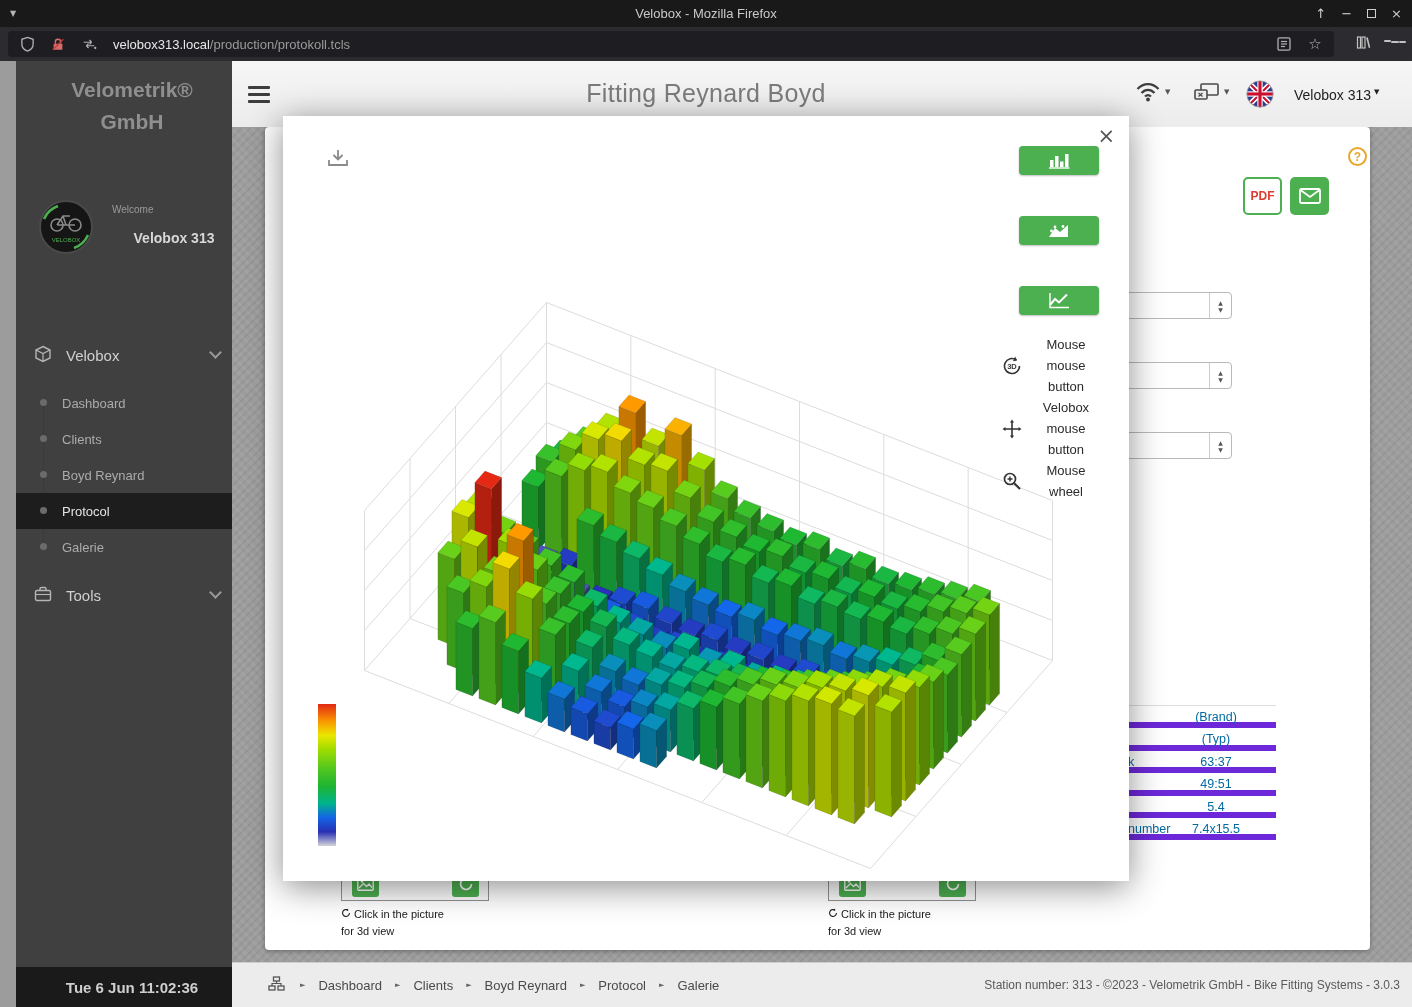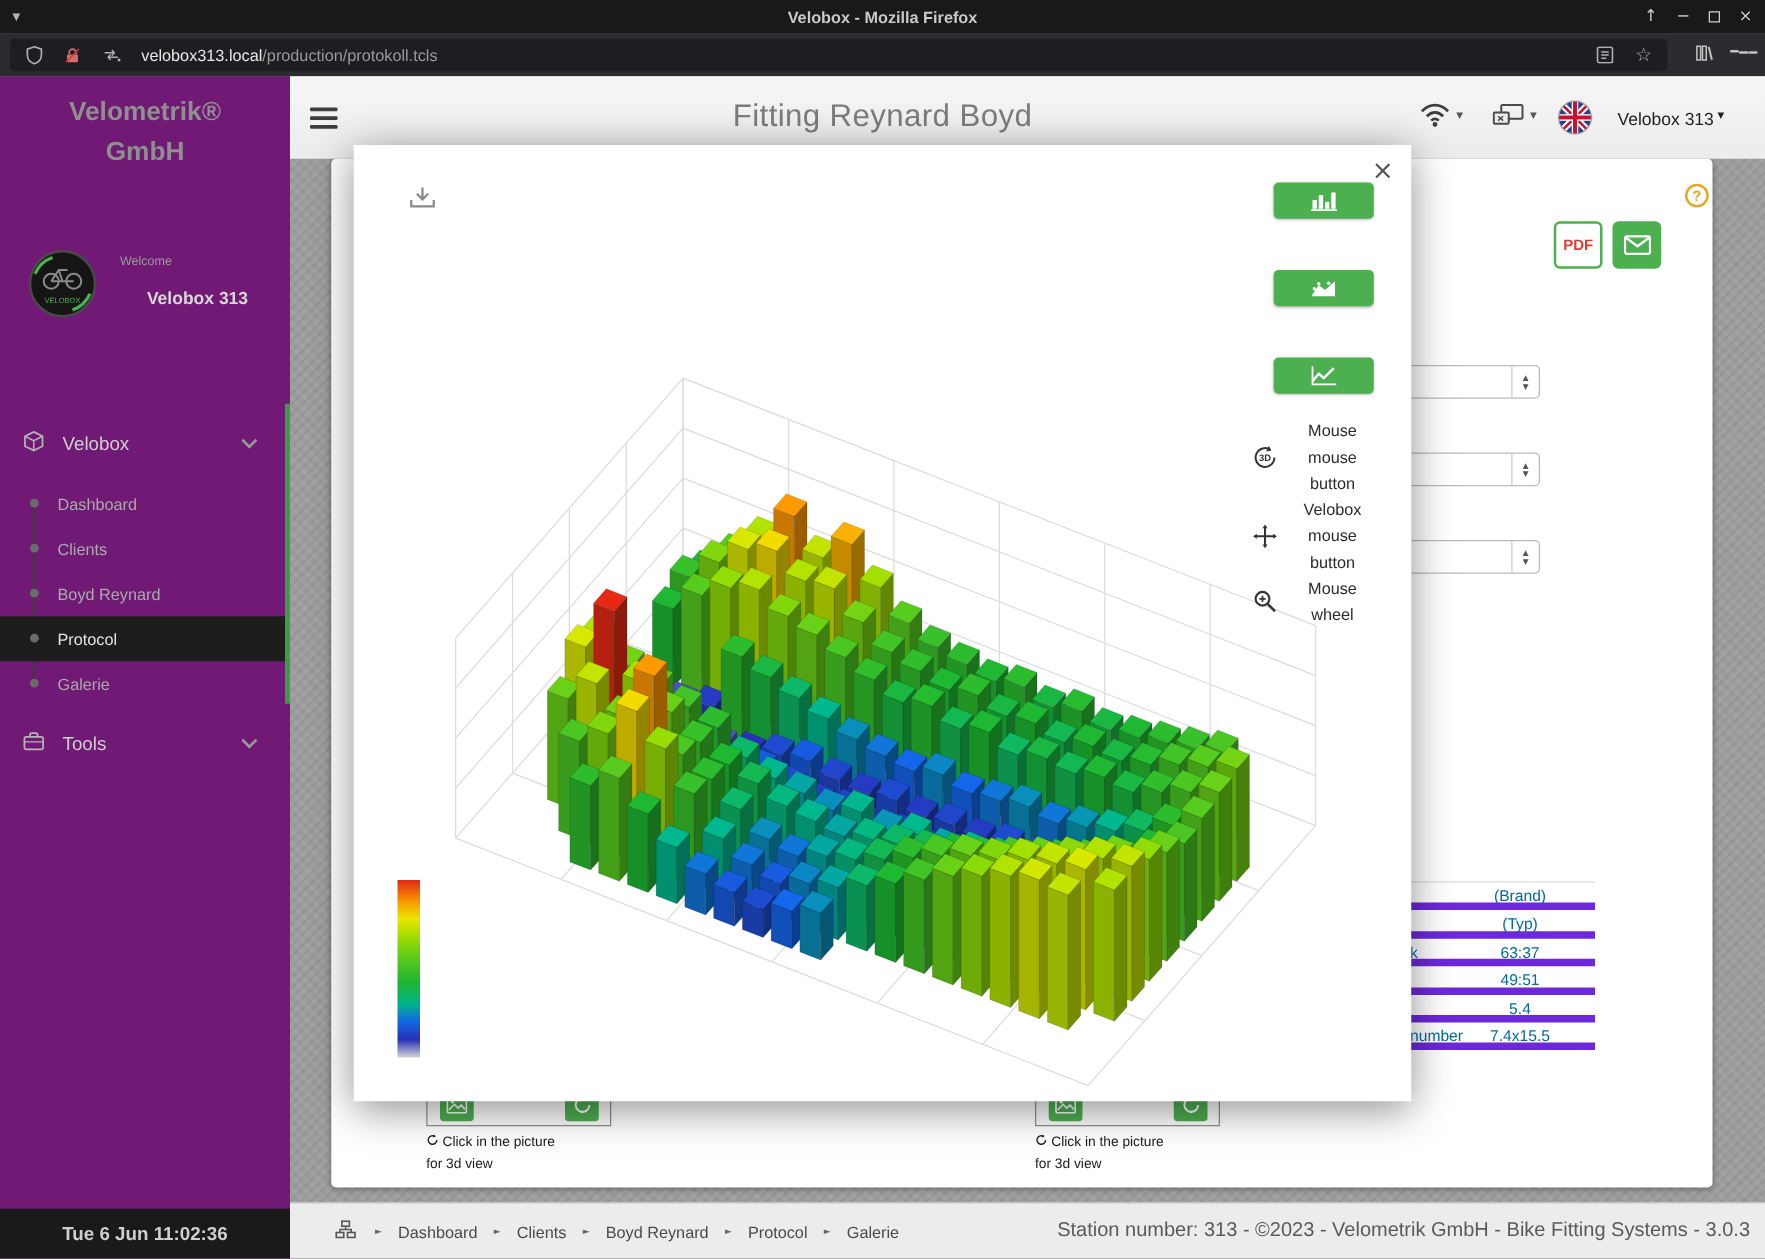--- a/index.html
+++ b/index.html
@@ -2,34 +2,34 @@
 <html><head>
 <meta charset="utf-8">
 <style>
   *{margin:0;padding:0;box-sizing:border-box}
   body{font-family:"Liberation Sans",sans-serif;background:#444}
   .glyph{font-family:"DejaVu Sans",sans-serif}
   .screen{position:relative;width:1412px;height:1007px;overflow:hidden;background:#9c9c9c}
   
   .titlebar{position:absolute;left:0;top:0;width:1412px;height:27px;background:#191919;display:flex;align-items:center}
   .tb-caret{position:absolute;left:10px;font-size:8px;color:#b5b5b5;z-index:2;cursor:pointer}
-  .tb-title{position:absolute;left:0;right:0;text-align:center;font-size:13px;font-weight:bold;color:#c9c9c9}
+  .tb-title{position:absolute;left:0;right:0;text-align:center;font-size:13px;font-weight:normal;color:#c9c9c9}
   .tb-controls{position:absolute;right:10px;display:flex;gap:15px;align-items:center;font-size:13px;color:#cfcfcf;z-index:2}
   .tb-controls>span{cursor:pointer}
   .maxbox{width:9px;height:9px;border:1.5px solid #cfcfcf;display:inline-block}
   
   .urlbar{position:absolute;left:0;top:27px;width:1412px;height:34px;background:#2b2b30}
   .urlfield{position:absolute;left:8px;top:4px;width:1326px;height:26px;background:#1e1e22;border-radius:4px;display:flex;align-items:center;padding:0 8px;gap:9px}
   .urltext{font-size:13px;color:#e8e8e8;margin-left:4px;flex:1;white-space:nowrap;overflow:hidden}
   .urltext .path{color:#9a9a9a}
   .ubtn{display:flex;align-items:center;justify-content:center;width:22px;height:22px;cursor:pointer;color:#b9b9b9}
   .outerbtns{position:absolute;right:6px;top:4px;display:flex;gap:10px;align-items:center}
   .hamb span{display:block;width:18px;height:2px;background:#c3c3c3;margin:3px 0;border-radius:1px}
   
-  .sidebar{position:absolute;left:0;top:61px;width:232px;height:946px;background:#701a75;color:#b9b9b9}
+  .sidebar{position:absolute;left:16px;top:61px;width:232px;height:946px;background:#404040;color:#b9b9b9}
   .brand{margin-top:13px;text-align:center;font-size:21px;font-weight:bold;color:#8f8f8f;line-height:32px}
   .profile{position:absolute;left:0;top:135px;width:232px;height:120px}
   .logo{position:absolute;left:22px;top:3px}
   .welcome{position:absolute;left:96px;top:8px;width:124px;text-align:left;font-size:10px;color:#9a9a9a}
   .sbuser{position:absolute;left:96px;top:34px;width:124px;text-align:center;font-size:14px;font-weight:bold;color:#d8d8d8}
   .navheader{position:absolute;left:0;width:232px;height:44px;display:flex;align-items:center;padding-left:18px;gap:14px;font-size:15px;color:#cfcfcf;cursor:pointer}
   .chev{width:9px;height:9px;border-left:2px solid #9a9a9a;border-bottom:2px solid #9a9a9a;transform:rotate(-45deg);position:absolute;right:28px;top:15px}
   .navitem{position:absolute;left:0;width:232px;height:36px;display:flex;align-items:center;padding-left:46px;font-size:13px;color:#ababab;cursor:pointer}
   .navitem.active{background:#1d1d1d;color:#e3e3e3}
   .dot{position:absolute;left:24px;top:14px;width:7px;height:7px;border-radius:50%;background:#6b6b6b}
@@ -61,21 +61,21 @@
   .tlabel{position:absolute;left:88px;top:4px}
   .tvalue{position:absolute;left:116px;width:120px;top:4px;text-align:center}
   .pwidget{position:absolute;top:716px;width:148px}
   .pbox{height:58px;background:#fdfdfd;border:1px solid #919191;position:relative;cursor:pointer}
   .gicon{position:absolute;top:26px;width:27px;height:27px;background:#4caf50;border-radius:3px;display:flex;align-items:center;justify-content:center;cursor:pointer}
   .pcap{margin-top:5px;font-size:11px;color:#1a1a1a;line-height:17px}
   
   .footer{position:absolute;left:232px;top:962px;width:1180px;height:45px;background:#ececec;border-top:1px solid #cfcfcf;display:flex;align-items:center;font-size:13px;color:#4a4a4a;z-index:1}
   .bc-sep{font-size:7px;color:#666;margin:0 13px}
   .bc-item{cursor:pointer}
-  .station{position:absolute;right:12px;font-size:16px;color:#5a5a5a}
+  .station{position:absolute;right:12px;font-size:12px;color:#5a5a5a}
   
   .modal{position:absolute;left:283px;top:116px;width:846px;height:765px;background:#fff;box-shadow:0 6px 32px rgba(0,0,0,.45);z-index:10}
   .mclose{position:absolute;right:14px;top:8px;font-size:21px;color:#555;cursor:pointer;z-index:3}
   .mdownload{position:absolute;left:44px;top:32px;cursor:pointer;z-index:3}
   .gbtn{position:absolute;left:736px;width:80px;height:29px;background:#4caf50;border-radius:4px;display:flex;align-items:center;justify-content:center;cursor:pointer;box-shadow:0 1px 2px rgba(0,0,0,.25);z-index:3}
   .mlegend{position:absolute;left:716px;top:218px;width:108px;z-index:3}
   .mentry{display:flex;align-items:center}
   .mlicon{width:26px;display:flex;justify-content:center}
   .mlines{flex:1;text-align:center;font-size:13px;color:#2b2b2b;line-height:21px}
   #chart3d{position:absolute;left:0;top:0;z-index:1}

